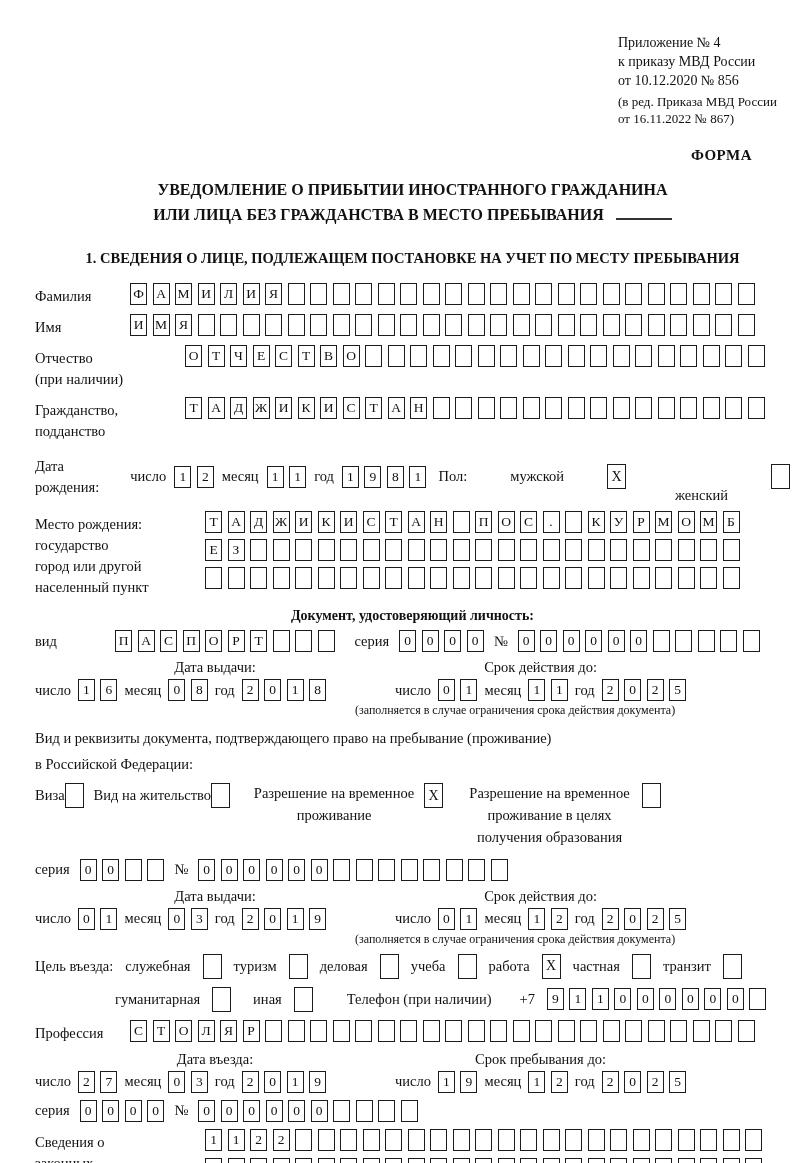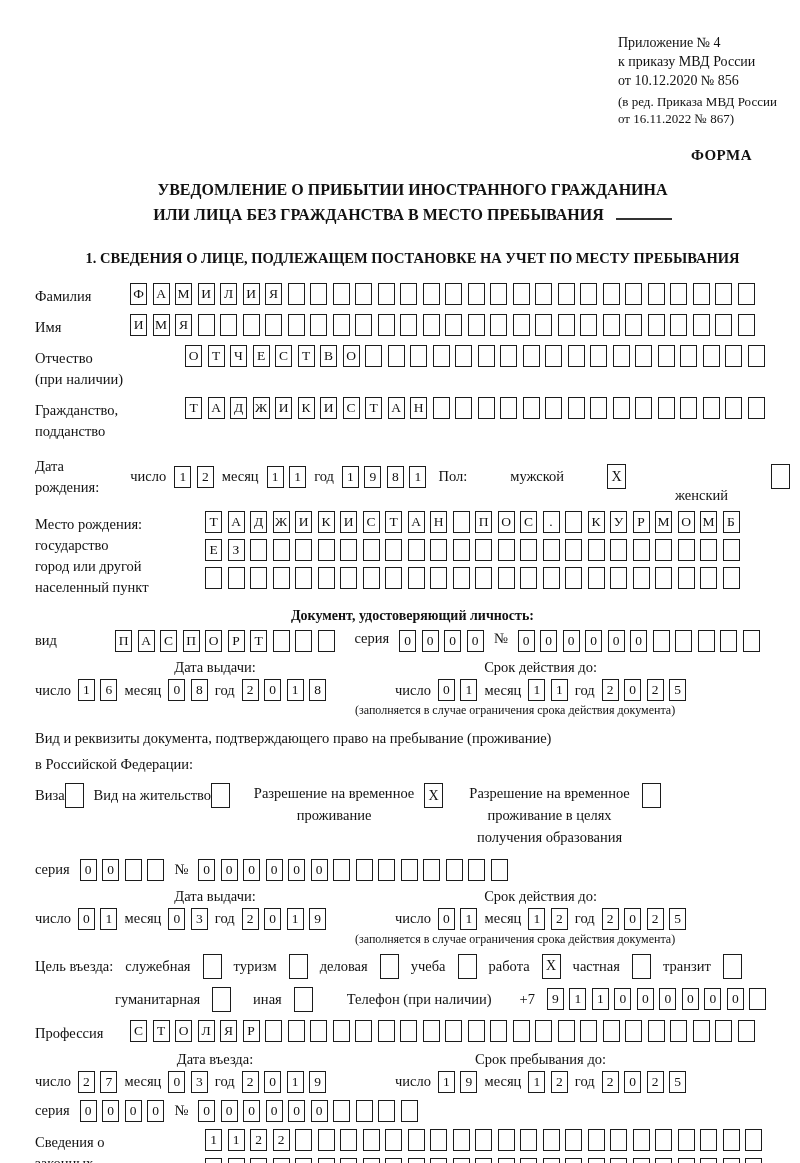--- a/index.html
+++ b/index.html
@@ -328,21 +328,21 @@
         <span class="cell"></span>
         <span class="cell"></span>
         <span class="cell"></span>
         <span class="cell"></span>
       </span>
   </span>
 </div>
 
 <div class="doc-heading">Документ, удостоверяющий личность:</div>
 
-<div class="row" style="align-items:flex-start; gap:10px;">
+<div class="row" style="align-items:center; gap:10px;">
   <span class="lbl w70" style="padding-top:0;">вид</span>
   <span class="boxes">
       <span class="cell">П</span>
       <span class="cell">А</span>
       <span class="cell">С</span>
       <span class="cell">П</span>
       <span class="cell">О</span>
       <span class="cell">Р</span>
       <span class="cell">Т</span>
       <span class="cell"></span>

